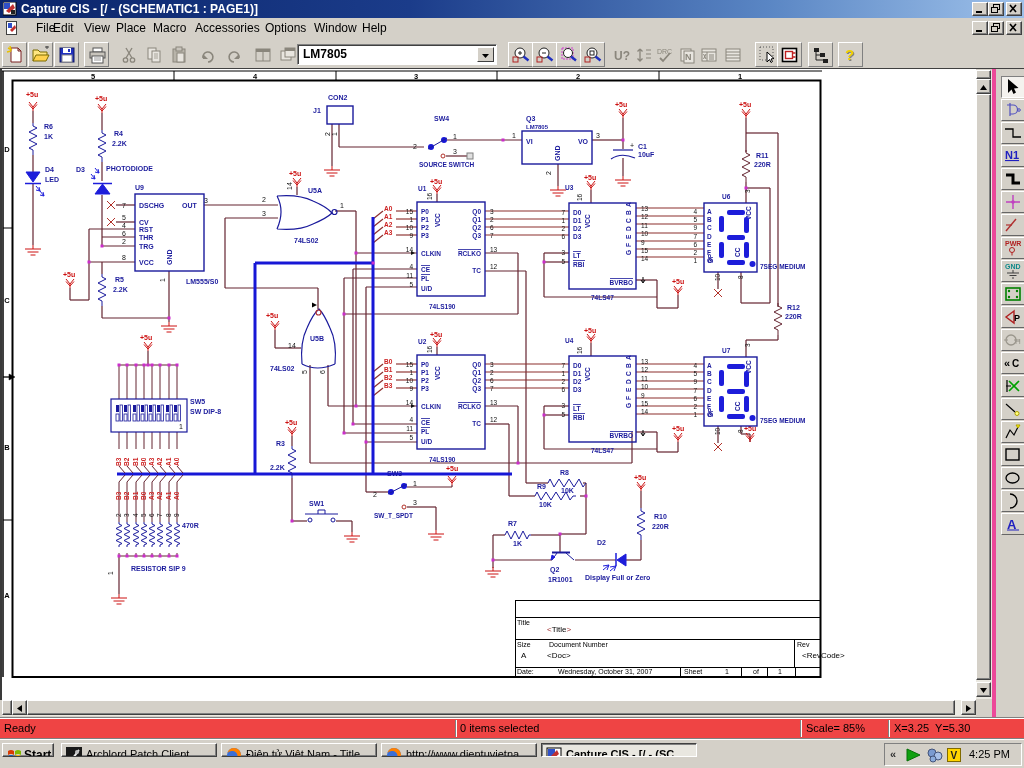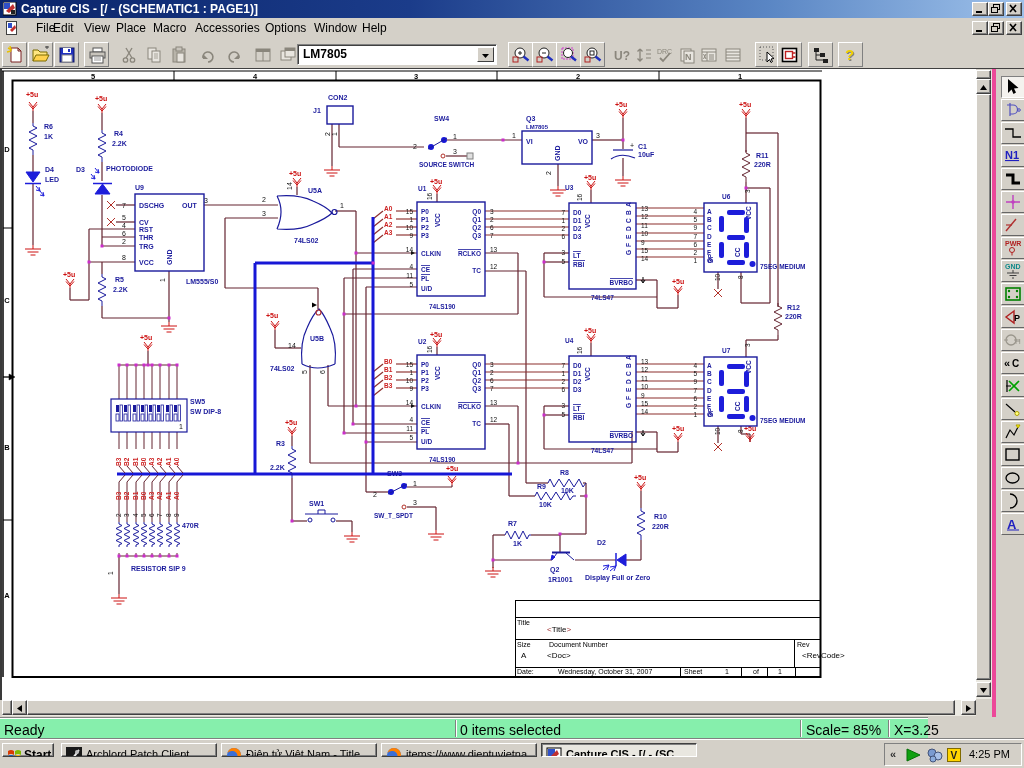--- a/index.html
+++ b/index.html
@@ -16,21 +16,21 @@
 #combo{left:297px;top:44px;width:200px;height:21px;background:#fff;border:1px solid #808080;border-bottom-color:#fff;border-right-color:#fff;box-shadow:inset 1px 1px 0 #404040}
 #combotext{left:5px;top:2px;font-size:12px;font-weight:bold}
 #combobtn{right:2px;top:2px;width:17px;height:15px;background:#d4d0c8;border:1px solid #fff;border-right-color:#404040;border-bottom-color:#404040}
 #canvas{left:0;top:69px;width:976px;height:631px;background:#fff;border-left:2px solid #3a3a3a}
 #vscroll{left:976px;top:70px;width:16px;height:629px;background:#ebe9e2}
 #palette{left:992px;top:69px;width:32px;height:648px;background:#d4d0c8;border-left:4px solid #ec4899}
 .palbtn{left:5px;width:24px;height:22px;background:#d4d0c8;border:1px solid #fff;border-right-color:#666;border-bottom-color:#666}
 .palbtn.sel{background:#f4f2ee;border:1px solid #808080;border-right-color:#fff;border-bottom-color:#fff}
 #hscroll{left:2px;top:700px;width:974px;height:16px;background:#ebe9e2}
 .sbtn{background:#d4d0c8;border:1px solid #fff;border-right-color:#404040;border-bottom-color:#404040;box-shadow:inset -1px -1px 0 #808080}
-#statusbar{left:0;top:717px;width:928px;height:22px;background:#86efac;border-top:1px solid #808080;box-shadow:inset 0 1px 0 #fff;font-size:14px}
+#statusbar{left:0;top:717px;width:1024px;height:22px;background:#ef4444;border-top:1px solid #808080;box-shadow:inset 0 1px 0 #fff;font-size:11px}
 #taskbar{left:0;top:739px;width:1024px;height:29px;background:#d4d0c8;border-top:1px solid #fff;box-shadow:0 -1px 0 #808080}
 .taskbtn{top:3px;height:14px;background:#d4d0c8;border:1px solid #fff;border-right-color:#404040;border-bottom-color:#404040;box-shadow:inset -1px -1px 0 #808080;font-size:11px;white-space:nowrap;overflow:hidden}
 .taskbtn .ti{position:absolute;left:4px;top:3px;width:16px;height:16px}
 .taskbtn .tt{position:absolute;left:24px;top:4px}
 #tray{left:884px;top:3px;width:138px;height:23px;background:#d4d0c8;border:1px solid #808080;border-right-color:#fff;border-bottom-color:#fff;font-size:11px}
 </style></head>
 <body>
 
 <div class="abs" id="titlebar">
  <svg class="abs" style="left:3px;top:2px" width="14" height="14">
@@ -1290,21 +1290,21 @@
         <circle cx="8" cy="8" r="7" fill="#3a6fd8"></circle>
         <path d="M8 1 a7 7 0 0 1 6.5 9.5 a8 8 0 0 1 -6 3.4 a7.5 7.5 0 0 0 3 -5.4 c-.5-2.5-2-4-4.5-4.5 a6 6 0 0 0 -5.5 2 A7 7 0 0 1 8 1 Z" fill="#ff8000"></path>
       </svg>
   <span class="tt">Điện tử Việt Nam - Title…</span>
  </div>
  <div class="abs taskbtn" style="left:381px;width:156px">
   <svg class="ti" width="16" height="16">
         <circle cx="8" cy="8" r="7" fill="#3a6fd8"></circle>
         <path d="M8 1 a7 7 0 0 1 6.5 9.5 a8 8 0 0 1 -6 3.4 a7.5 7.5 0 0 0 3 -5.4 c-.5-2.5-2-4-4.5-4.5 a6 6 0 0 0 -5.5 2 A7 7 0 0 1 8 1 Z" fill="#ff8000"></path>
       </svg>
-  <span class="tt">items://www.dientuvietna...</span>
+  <span class="tt">http://www.dientuvietna...</span>
  </div>
  <div class="abs taskbtn" style="left:541px;width:156px;background:#e9e7e0;border:1px solid #404040;border-right-color:#fff;border-bottom-color:#fff;box-shadow:inset 1px 1px 0 #808080;font-weight:bold">
   <svg class="ti" width="16" height="16">
         <rect x="1" y="1" width="14" height="14" fill="#fff" stroke="#000"></rect>
         <rect x="2" y="2" width="7" height="7" fill="#3050c8"></rect>
         <path d="M4 10 L11 3 L13 7 L7 12 Z" fill="#c03030"></path>
         <rect x="9" y="9" width="4" height="4" fill="#222"></rect>
       </svg>
   <span class="tt">Capture CIS - [/ - (SC...</span>
  </div>

